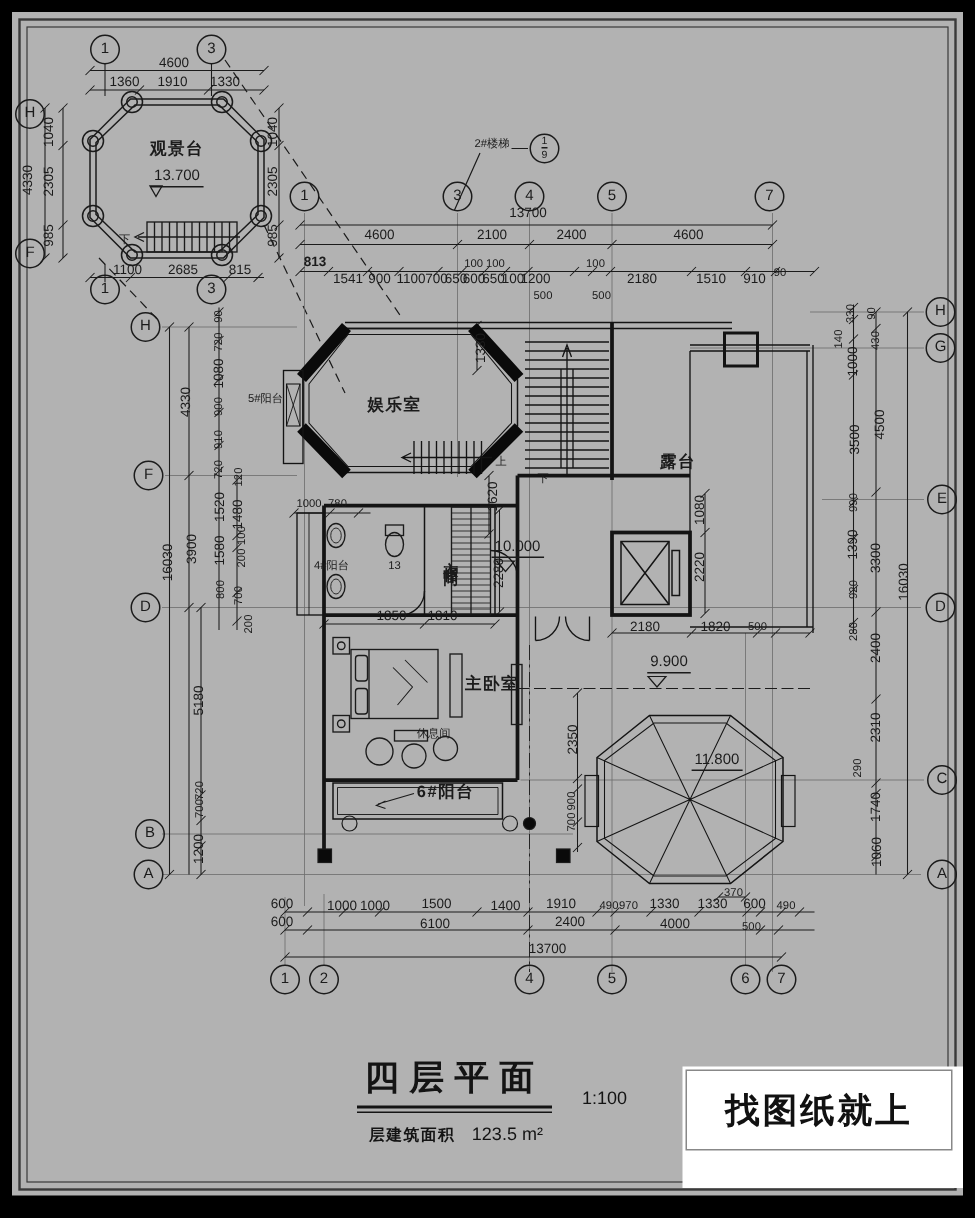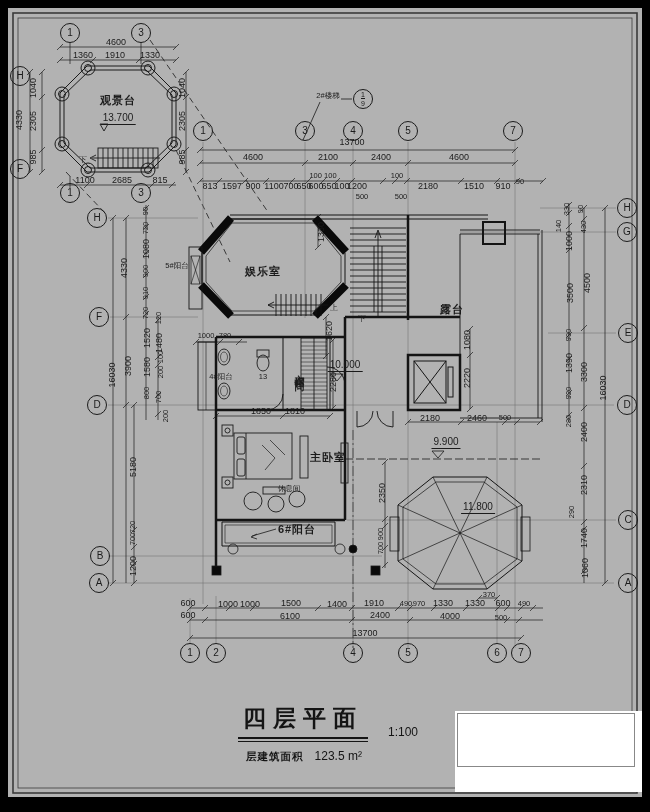--- a/index.html
+++ b/index.html
@@ -246,22 +246,22 @@
       <span class="lbl k-dim" style="left: 160px; top: 180px;">815</span>
       <span class="lbl k-room" style="left: 118px; top: 100px;">观景台</span>
       <span class="lbl k-level" style="left: 118px; top: 119px;">13.700</span>
       <span class="lbl k-small" style="left: 83px; top: 160px;">下</span>
       <span class="lbl k-small" style="left: 328px; top: 96px;">2#楼梯</span>
       <span class="lbl k-dim" style="left: 352px; top: 142px;">13700</span>
       <span class="lbl k-dim" style="left: 253px; top: 157px;">4600</span>
       <span class="lbl k-dim" style="left: 328px; top: 157px;">2100</span>
       <span class="lbl k-dim" style="left: 381px; top: 157px;">2400</span>
       <span class="lbl k-dim" style="left: 459px; top: 157px;">4600</span>
-      <span class="lbl k-dim" style="left: 210px; top: 186px;">813</span>
-      <span class="lbl k-dim" style="left: 232px; top: 186px;">1597</span>
+      <span class="lbl k-dim" style="left: 210px; top: 175px; font-weight: bold;">813</span>
+      <span class="lbl k-dim" style="left: 232px; top: 186px;">1541</span>
       <span class="lbl k-dim" style="left: 253px; top: 186px;">900</span>
       <span class="lbl k-dim" style="left: 274px; top: 186px;">1100</span>
       <span class="lbl k-dim" style="left: 291px; top: 186px;">700</span>
       <span class="lbl k-dim" style="left: 304px; top: 186px;">650</span>
       <span class="lbl k-dim" style="left: 316px; top: 186px;">600</span>
       <span class="lbl k-dim" style="left: 329px; top: 186px;">650</span>
       <span class="lbl k-dim" style="left: 342px; top: 186px;">100</span>
       <span class="lbl k-dim" style="left: 357px; top: 186px;">1200</span>
       <span class="lbl k-small" style="left: 323px; top: 176px;">100 100</span>
       <span class="lbl k-small" style="left: 397px; top: 176px;">100</span>
@@ -347,21 +347,21 @@
       <span class="lbl k-dim" style="left: 321px; top: 232px; transform: translate(-50%, -50%) rotate(-90deg);">1330</span>
       <span class="lbl k-dim" style="left: 329px; top: 331px; transform: translate(-50%, -50%) rotate(-90deg);">1620</span>
       <span class="lbl k-dim" style="left: 333px; top: 382px; transform: translate(-50%, -50%) rotate(-90deg);">2280</span>
       <span class="lbl k-small" style="left: 206px; top: 336px;">1000</span>
       <span class="lbl k-small" style="left: 225px; top: 336px;">780</span>
       <span class="lbl k-dim" style="left: 261px; top: 411px;">1850</span>
       <span class="lbl k-dim" style="left: 295px; top: 411px;">1810</span>
       <span class="lbl k-dim" style="left: 467px; top: 340px; transform: translate(-50%, -50%) rotate(-90deg);">1080</span>
       <span class="lbl k-dim" style="left: 467px; top: 378px; transform: translate(-50%, -50%) rotate(-90deg);">2220</span>
       <span class="lbl k-dim" style="left: 430px; top: 418px;">2180</span>
-      <span class="lbl k-dim" style="left: 477px; top: 418px;">2460</span>
+      <span class="lbl k-dim" style="left: 477px; top: 418px;">1820</span>
       <span class="lbl k-small" style="left: 505px; top: 418px;">500</span>
       <span class="lbl k-dim" style="left: 382px; top: 493px; transform: translate(-50%, -50%) rotate(-90deg);">2350</span>
       <span class="lbl k-small" style="left: 381px; top: 534px; transform: translate(-50%, -50%) rotate(-90deg);">900</span>
       <span class="lbl k-small" style="left: 381px; top: 548px; transform: translate(-50%, -50%) rotate(-90deg);">700</span>
     </div>
   <div>
       <div class="bubble" style="left: 70px; top: 33px;">1</div>
       <div class="bubble" style="left: 141px; top: 33px;">3</div>
       <div class="bubble" style="left: 20px; top: 76px;">H</div>
       <div class="bubble" style="left: 20px; top: 169px;">F</div>
@@ -403,15 +403,16 @@
     <div class="title-underline2"></div>
     <span class="title-scale">1:100</span>
     <div class="title-area">
       <span class="alabel">层建筑面积</span>
       <span class="avalue">123.5 m²</span>
     </div>
   </div>
 
   <div class="watermark-panel">
     <div class="watermark-box">
+      <div class="wm-line1">找图纸就上</div>
     </div>
   </div>
 </div>
 
 </body></html>

